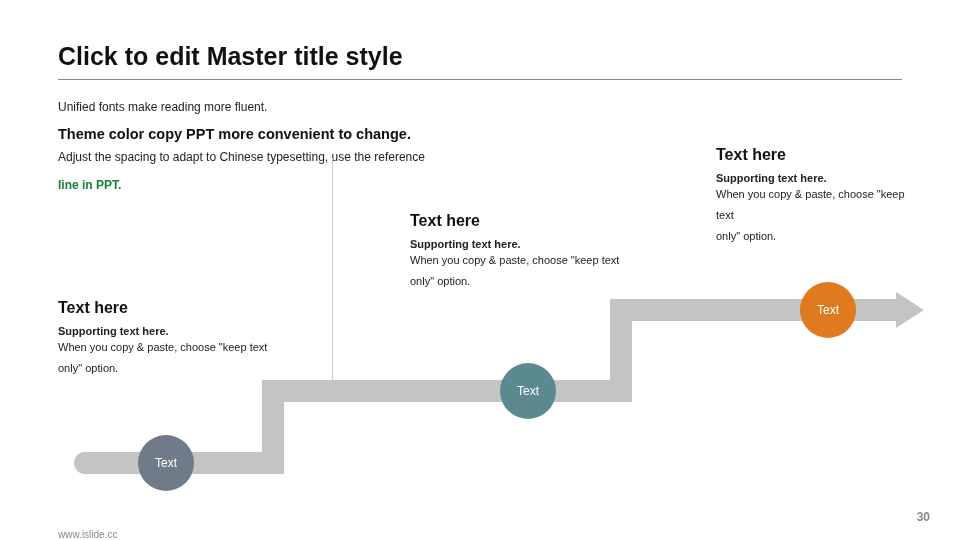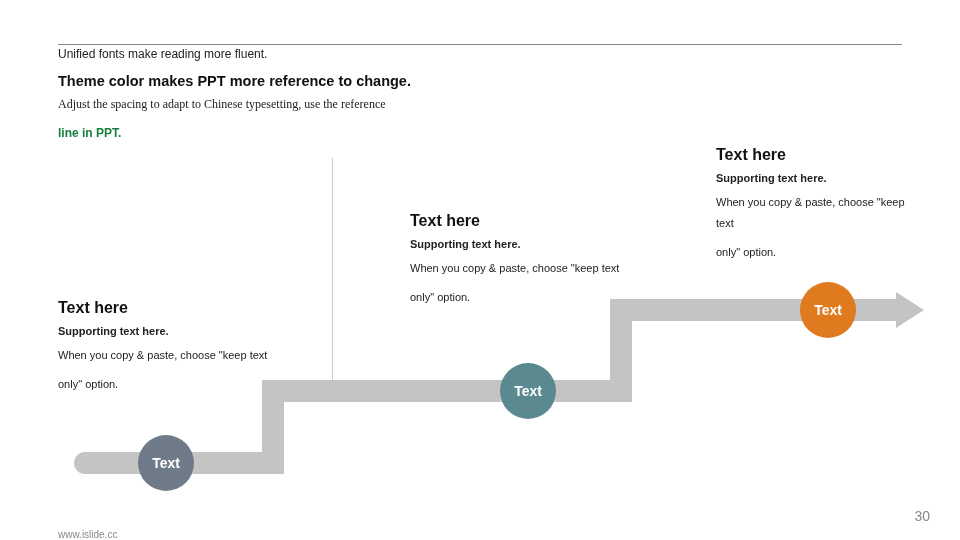--- a/index.html
+++ b/index.html
@@ -24,33 +24,32 @@
     padding-bottom: 6px;
   }
   .title-rule {
     border: none;
     border-top: 1px solid #888;
     margin-top: 2px;
   }
   .sub1 {
     font-size: 12px;
     color: #222;
-    margin-top: 2px;
+    margin-top: 20px;
   }
   .sub2 {
     font-size: 14.5px;
     font-weight: bold;
     color: #111;
     margin-top: 12px;
   }
   .sub3a {
     font-size: 12px;
     color: #222;
     margin-top: 8px;
-    font-family: Liberation Serif, serif;
   }
   .sub3b {
     font-size: 12px;
     color: #15803d;
     margin-top: 14px;
     font-weight: bold;
   }
   .vline {
     position: absolute;
     left: 332px;
@@ -71,21 +70,21 @@
   }
   .block .s {
     font-size: 11px;
     color: #222;
     margin-top: 8px;
     font-weight: bold;
   }
   .block .d {
     font-size: 11px;
     color: #222;
-    margin-top: 8px;
+    margin-top: 0;
     line-height: 1.9;
   }
 
   
   .block-r { left: 716px; top: 146px; width: 200px; }
   
   .block-m { left: 410px; top: 212px; width: 235px; }
   
   .block-l { left: 58px; top: 299px; width: 260px; }
   .seg {
@@ -101,50 +100,52 @@
     border-left: 28px solid #c4c4c4;
   }
   .dot {
     position: absolute;
     width: 56px;
     height: 56px;
     border-radius: 50%;
     display: flex;
     align-items: center;
     justify-content: center;
-    font-size: 14px;
-    font-weight: bold;
+    font-size: 12px;
+    font-weight: normal;
     color: #fff;
   }
   .dot-gray { background: #6f7b88; }
   .dot-teal { background: #5a8a8f; }
   .dot-orange { background: #e07a1f; }
 
   .footer-l {
     position: absolute;
     left: 58px;
     bottom: 0;
     font-size: 10px;
     color: #888;
   }
   .footer-r {
     position: absolute;
     right: 30px;
     bottom: 16px;
-    font-size: 14px;
+    font-size: 12px;
     color: #888;
+    font-weight: bold;
   }
 </style>
 </head>
 <body>
 
 <div class="title-block">
+  <div class="title">Click to edit Master title style</div>
   <hr class="title-rule">
   <div class="sub1">Unified fonts make reading more fluent.</div>
-  <div class="sub2">Theme color makes PPT more reference to change.</div>
+  <div class="sub2">Theme color copy PPT more convenient to change.</div>
   <div class="sub3a">Adjust the spacing to adapt to Chinese typesetting, use the reference</div>
   <div class="sub3b">line in PPT.</div>
 </div>
 
 <div class="vline"></div>
 
 <div class="block block-r">
   <div class="h">Text here</div>
   <div class="s">Supporting text here.</div>
   <div class="d">When you copy &amp; paste, choose "keep text</div>

